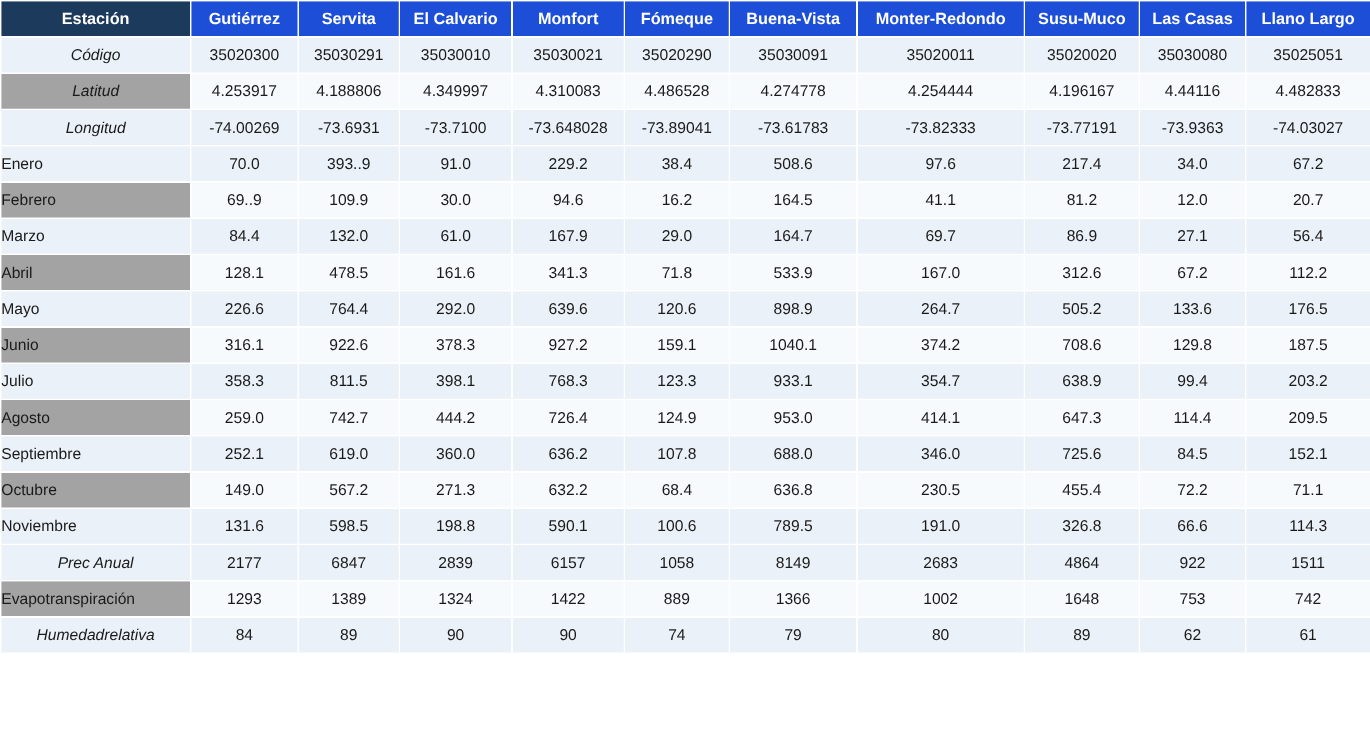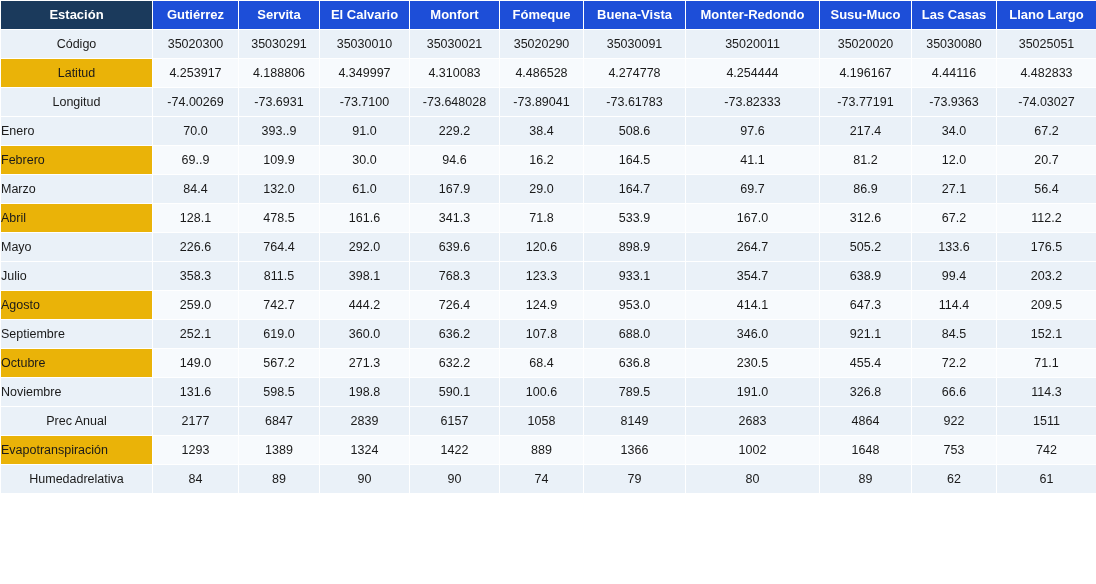--- a/index.html
+++ b/index.html
@@ -42,25 +42,26 @@
     color: #1a1a1a;
     text-align: center;
   }
   tbody td.row-label {
     text-align: left;
     padding-left: 8px;
   }
   tbody td.row-label.centered {
     text-align: center;
     padding-left: 0;
+    font-style: italic;
   }
   tbody tr.band-a td { background: #eaf1f8; }
   tbody tr.band-b td { background: #f7fafd; }
   tbody tr.band-a td.row-label { background: #eaf1f8; }
-  tbody tr.band-b td.row-label { background: #eab308; }
+  tbody tr.band-b td.row-label { background: #a3a3a3; }
 
   
   col.c-label { width: 152px; }
   col.c-1 { width: 86px; }
   col.c-2 { width: 81px; }
   col.c-3 { width: 90px; }
   col.c-4 { width: 90px; }
   col.c-5 { width: 84px; }
   col.c-6 { width: 102px; }
   col.c-7 { width: 134px; }
@@ -198,20 +199,33 @@
         <td>764.4</td>
         <td>292.0</td>
         <td>639.6</td>
         <td>120.6</td>
         <td>898.9</td>
         <td>264.7</td>
         <td>505.2</td>
         <td>133.6</td>
         <td>176.5</td>
       </tr>
+      <tr class="band-b">
+        <td class="row-label">Junio</td>
+        <td>316.1</td>
+        <td>922.6</td>
+        <td>378.3</td>
+        <td>927.2</td>
+        <td>159.1</td>
+        <td>1040.1</td>
+        <td>374.2</td>
+        <td>708.6</td>
+        <td>129.8</td>
+        <td>187.5</td>
+      </tr>
       <tr class="band-a">
         <td class="row-label">Julio</td>
         <td>358.3</td>
         <td>811.5</td>
         <td>398.1</td>
         <td>768.3</td>
         <td>123.3</td>
         <td>933.1</td>
         <td>354.7</td>
         <td>638.9</td>
@@ -233,21 +247,21 @@
       </tr>
       <tr class="band-a">
         <td class="row-label">Septiembre</td>
         <td>252.1</td>
         <td>619.0</td>
         <td>360.0</td>
         <td>636.2</td>
         <td>107.8</td>
         <td>688.0</td>
         <td>346.0</td>
-        <td>921.1</td>
+        <td>725.6</td>
         <td>84.5</td>
         <td>152.1</td>
       </tr>
       <tr class="band-b">
         <td class="row-label">Octubre</td>
         <td>149.0</td>
         <td>567.2</td>
         <td>271.3</td>
         <td>632.2</td>
         <td>68.4</td>

